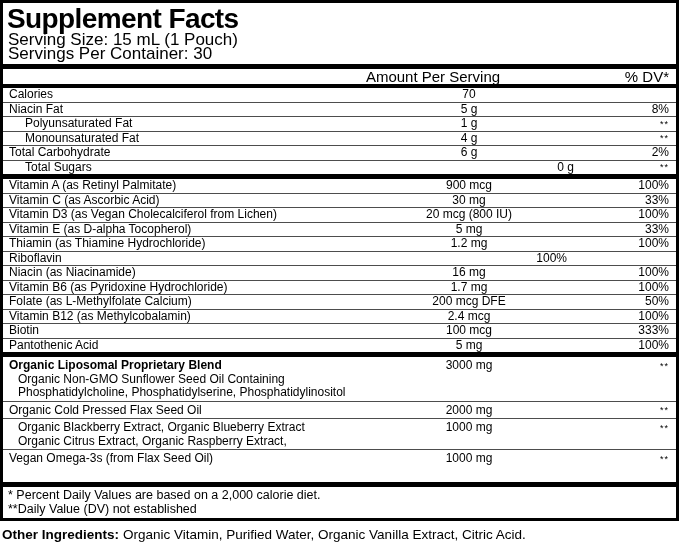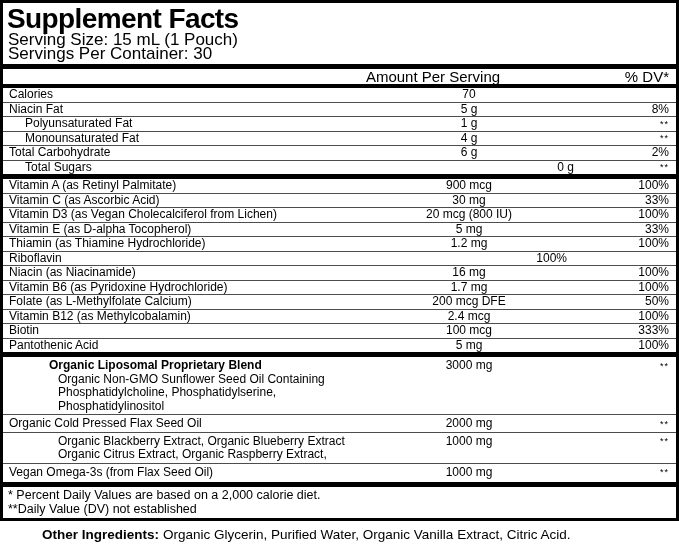--- a/index.html
+++ b/index.html
@@ -34,21 +34,21 @@
   }
   .section .row + .row { border-top:1px solid #4d4d4d; }
   .header-row { font-size:15px; line-height:15px; min-height:15px; }
   .header-amount { position:relative; left:-36px; text-align:center; }
   .header-dv { text-align:right; padding-right:7px; }
   .cell.name { padding-left:6px; }
   .row.indent .cell.name { padding-left:22px; }
   .cell.amount { text-align:center; }
   .cell.dv { text-align:right; padding-right:7px; }
   .cell.dv.est { font-size:9px; line-height:10px; padding-top:1.5px; letter-spacing:1px; }
-  .bold { font-weight:700;padding-left:40px; }
+  .bold { font-weight:700; }
   .subline { padding-left:9px; }
   .section.blends .row { padding-top:2px; padding-bottom:1px; }
   .footer-group { margin-top:auto; }
   .footnotes { font-size:12.5px; line-height:14px; padding:1px 0 2px 5px; }
   .other-ing { font-size:13.5px; line-height:15px; margin:6px 0 0 2px; }
   .other-ing .text { margin-left:4px; }
 </style>
 </head>
 <body>
 
@@ -239,14 +239,14 @@
   <div class="footer-group">
     <div class="bar thick"></div>
     <div class="footnotes">
       <div>* Percent Daily Values are based on a 2,000 calorie diet.</div>
       <div>**Daily Value (DV) not established</div>
     </div>
   </div>
 </div>
 
 <div class="other-ing">
-  <span class="bold">Other Ingredients:</span><span class="text">Organic Glycerin, Purified Water, Organic Vanilla Extract, Citric Acid.</span>
+  <span class="bold">Other Ingredients:</span><span class="text">Organic Vitamin, Purified Water, Organic Vanilla Extract, Citric Acid.</span>
 </div>
 
 </body></html>

